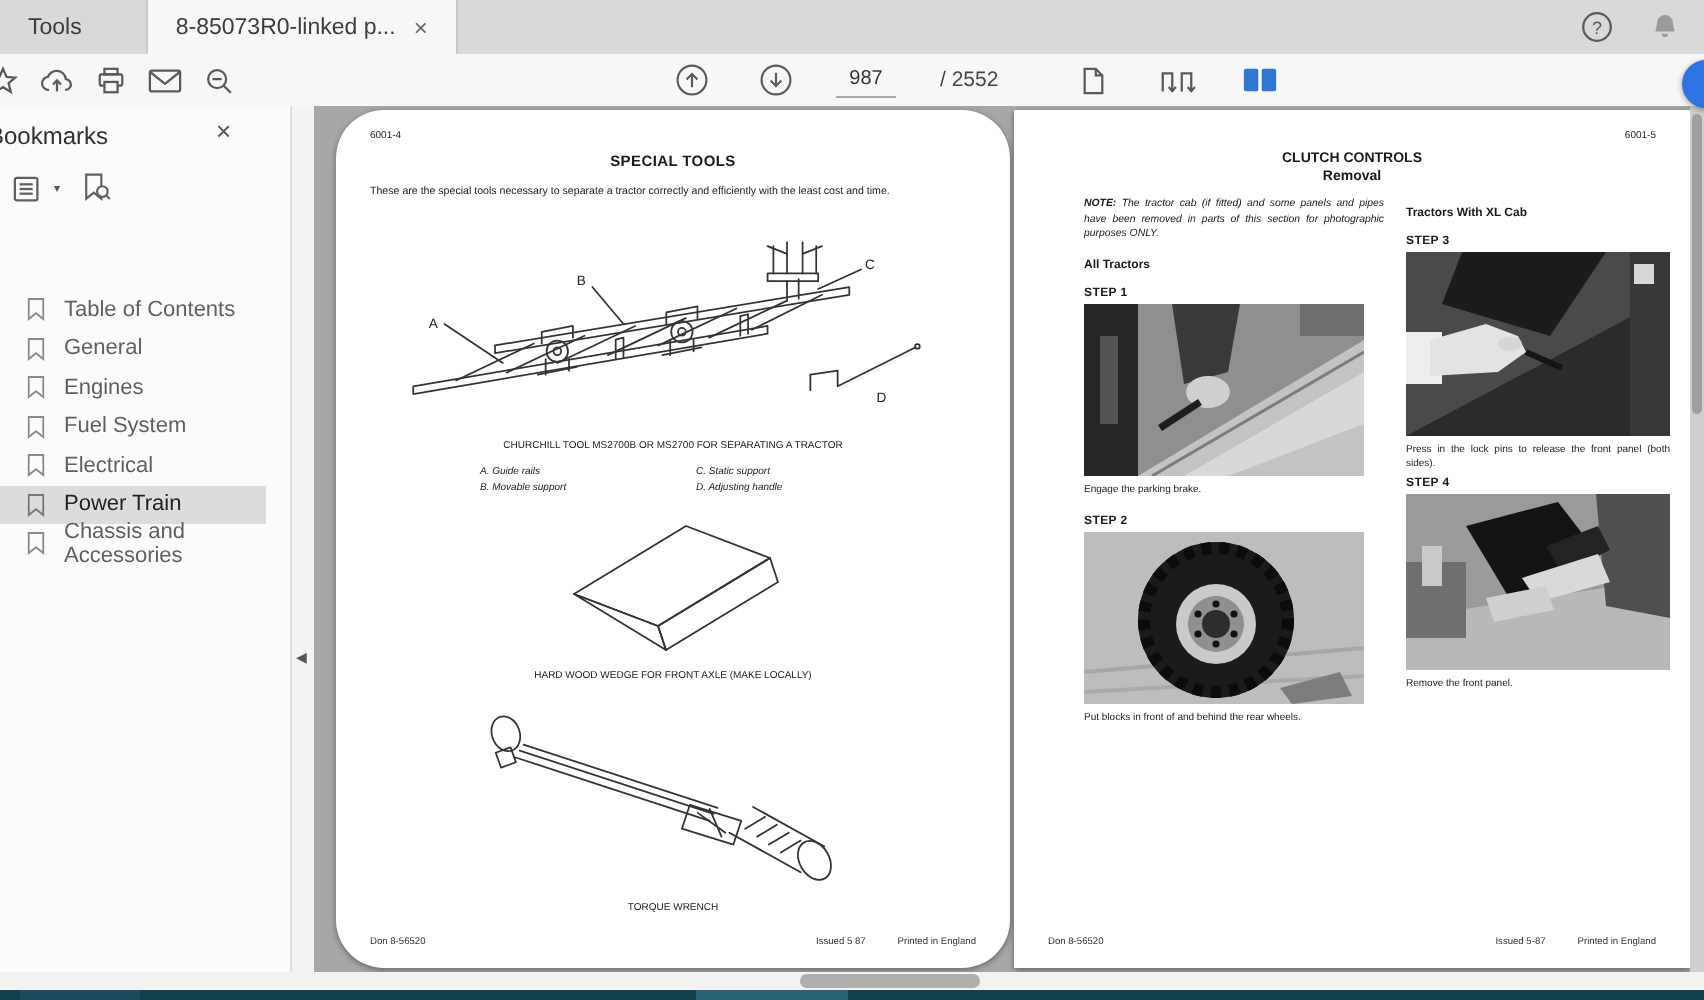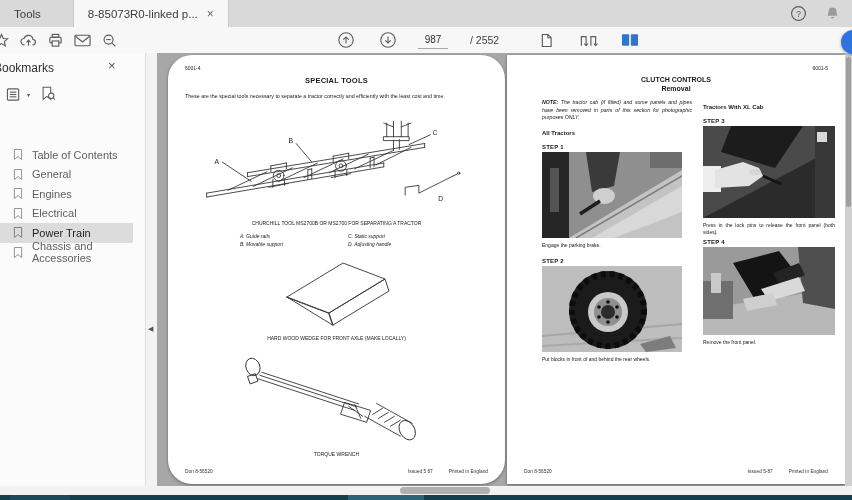--- a/index.html
+++ b/index.html
@@ -216,20 +216,26 @@
         <svg width="10" height="13" viewBox="0 0 11 14">
             <path d="M1.5 1.5 h8 v11 l-4-3.2 -4 3.2 z" fill="none" stroke="#8a8a8a"></path>
           </svg>
         <span>General</span>
       </div>
       <div class="bm-item">
         <svg width="10" height="13" viewBox="0 0 11 14">
             <path d="M1.5 1.5 h8 v11 l-4-3.2 -4 3.2 z" fill="none" stroke="#8a8a8a"></path>
           </svg>
         <span>Engines</span>
+      </div>
+      <div class="bm-item">
+        <svg width="10" height="13" viewBox="0 0 11 14">
+            <path d="M1.5 1.5 h8 v11 l-4-3.2 -4 3.2 z" fill="none" stroke="#8a8a8a"></path>
+          </svg>
+        <span>Fuel System</span>
       </div>
       <div class="bm-item">
         <svg width="10" height="13" viewBox="0 0 11 14">
             <path d="M1.5 1.5 h8 v11 l-4-3.2 -4 3.2 z" fill="none" stroke="#8a8a8a"></path>
           </svg>
         <span>Electrical</span>
       </div>
       <div class="bm-item selected">
         <svg width="10" height="13" viewBox="0 0 11 14">
             <path d="M1.5 1.5 h8 v11 l-4-3.2 -4 3.2 z" fill="none" stroke="#777"></path>

